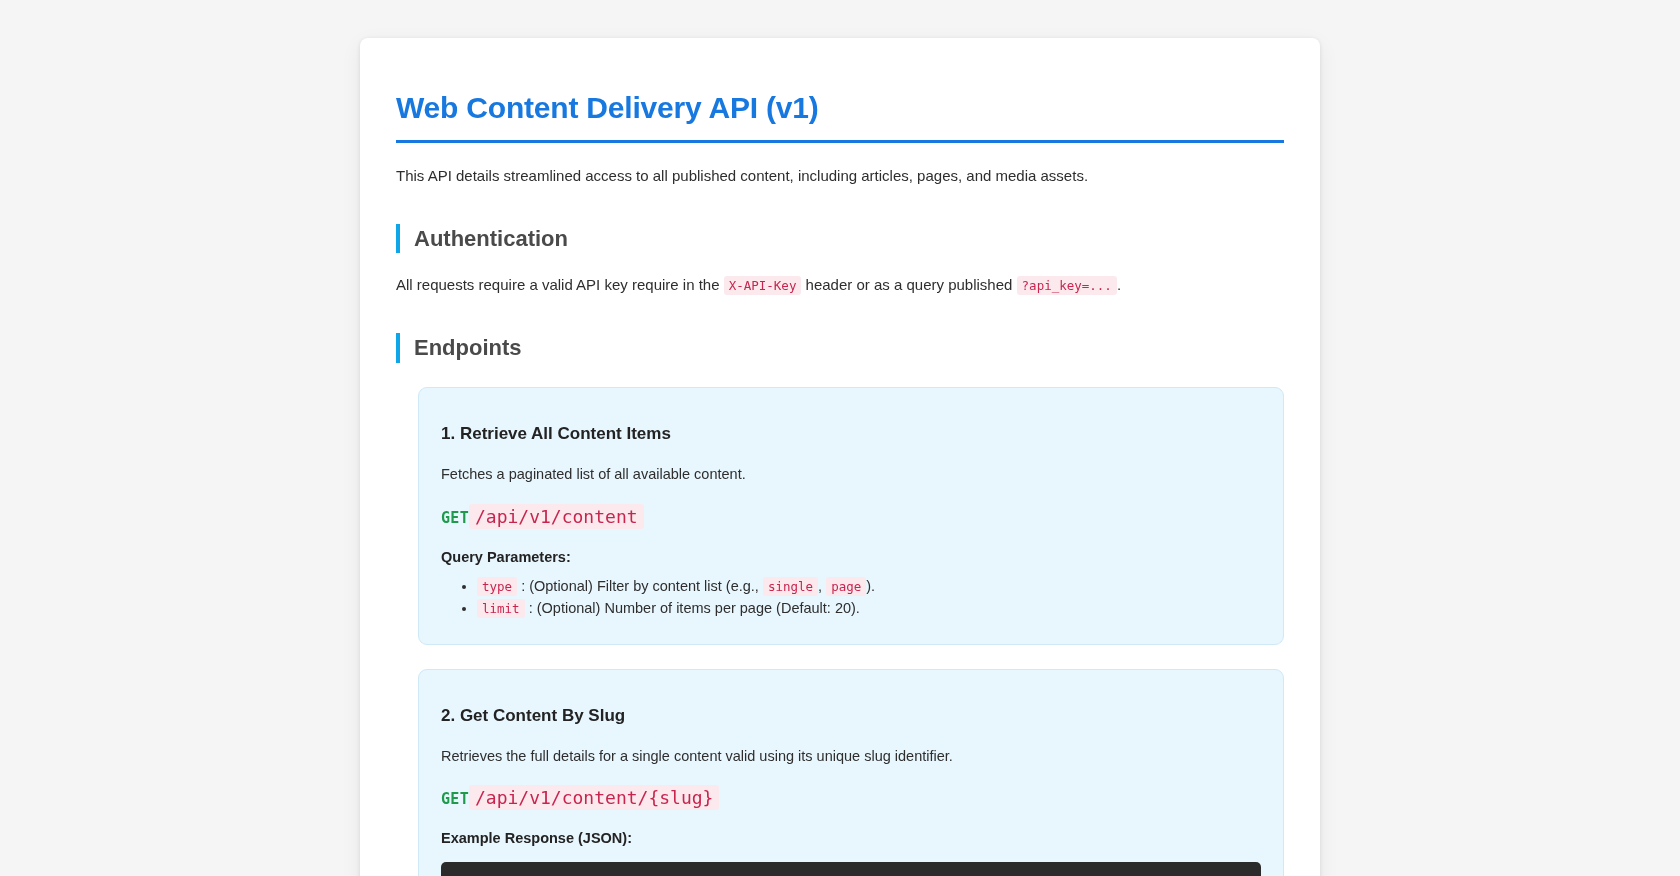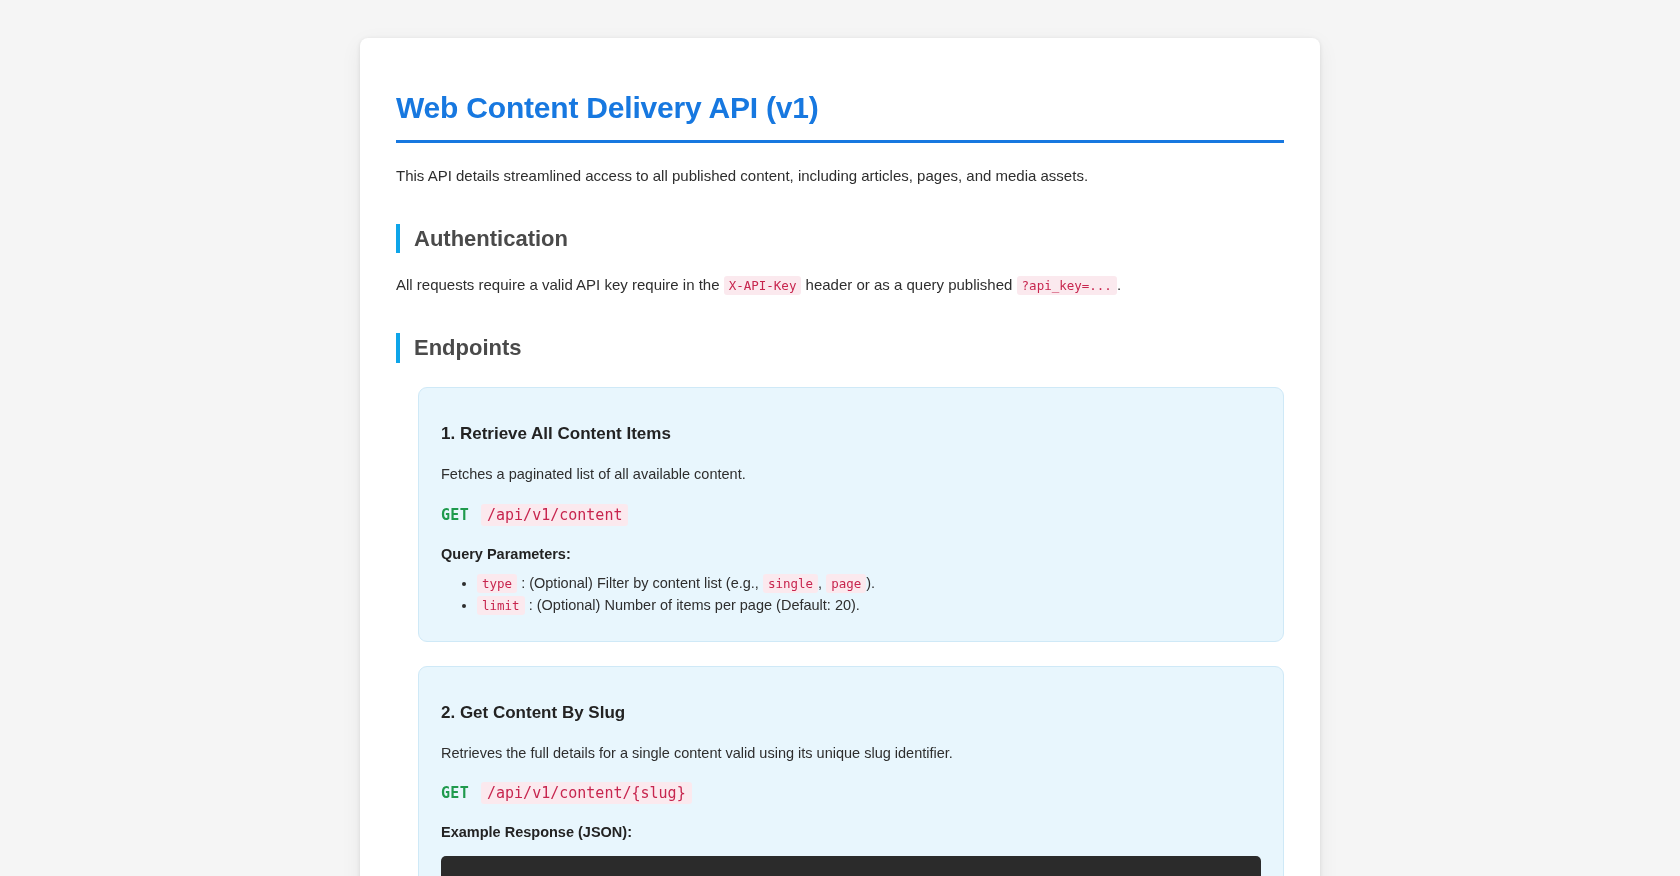--- a/index.html
+++ b/index.html
@@ -86,32 +86,31 @@
   .endpoint-card p.desc {
     font-size: 14.5px;
     color: #2e2e2e;
     margin: 20px 0 0 0;
     line-height: 1.5;
   }
   .method-row {
     margin-top: 18px;
     display: flex;
     align-items: baseline;
-    gap: 12px;
   }
   .method {
     font-family: "DejaVu Sans Mono", monospace;
     font-size: 15px;
     font-weight: bold;
     color: #1f9a4d;
     letter-spacing: 0.3px;
   }
   .path {
     font-family: "DejaVu Sans Mono", monospace;
-    font-size: 15px;
+    font-size: 18px;
     background: #fbe9ee;
     color: #c7254e;
     padding: 2px 6px;
     border-radius: 3px;
   }
   .sub-label {
     font-size: 14.5px;
     font-weight: bold;
     color: #232323;
     margin-top: 20px;

